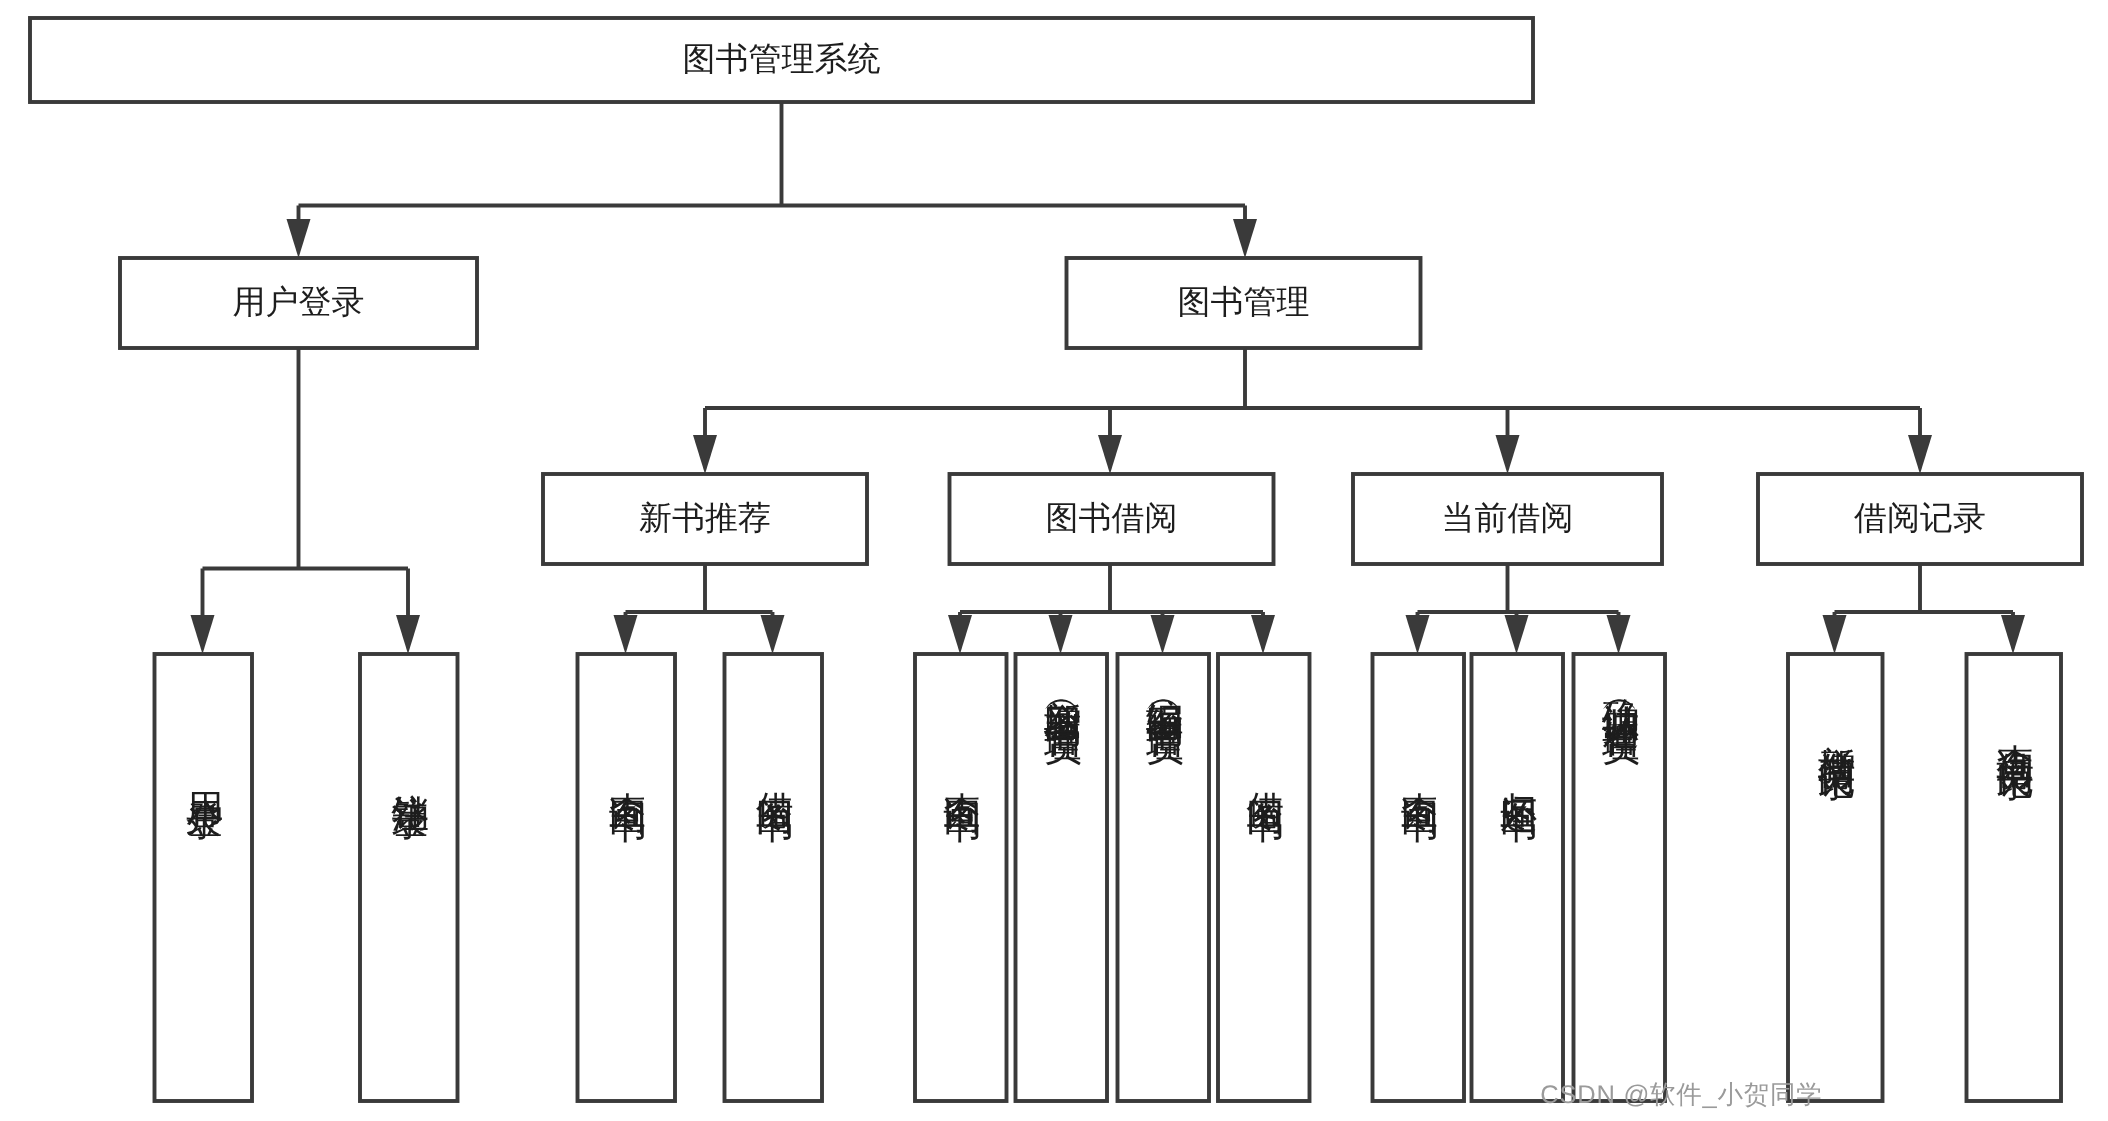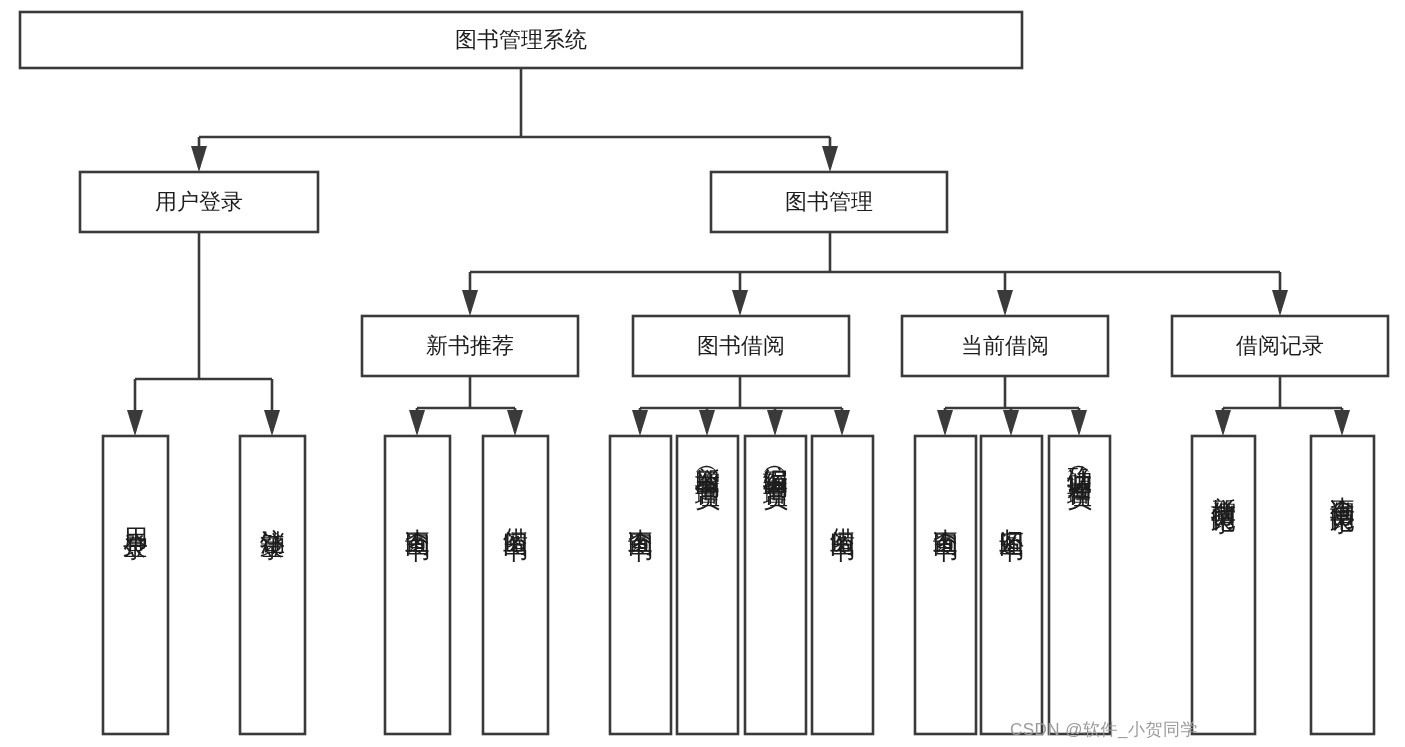--- a/index.html
+++ b/index.html
@@ -66,21 +66,21 @@
     text-orientation: upright;
     font-family: "Liberation Sans", "DejaVu Sans", sans-serif;
     font-size: 25px;
     line-height: 1.0;
     letter-spacing: 3px;
     color: #1d1d1d;
     white-space: nowrap;
   }
   .watermark {
     position: absolute;
-    right: 27px;
+    right: 10px;
     bottom: 6px;
     font-family: "Liberation Sans", "DejaVu Sans", sans-serif;
     font-size: 17px;
     color: #9a9a9a;
     letter-spacing: 0.5px;
     white-space: nowrap;
   }
 </style>
 </head>
 <body>

